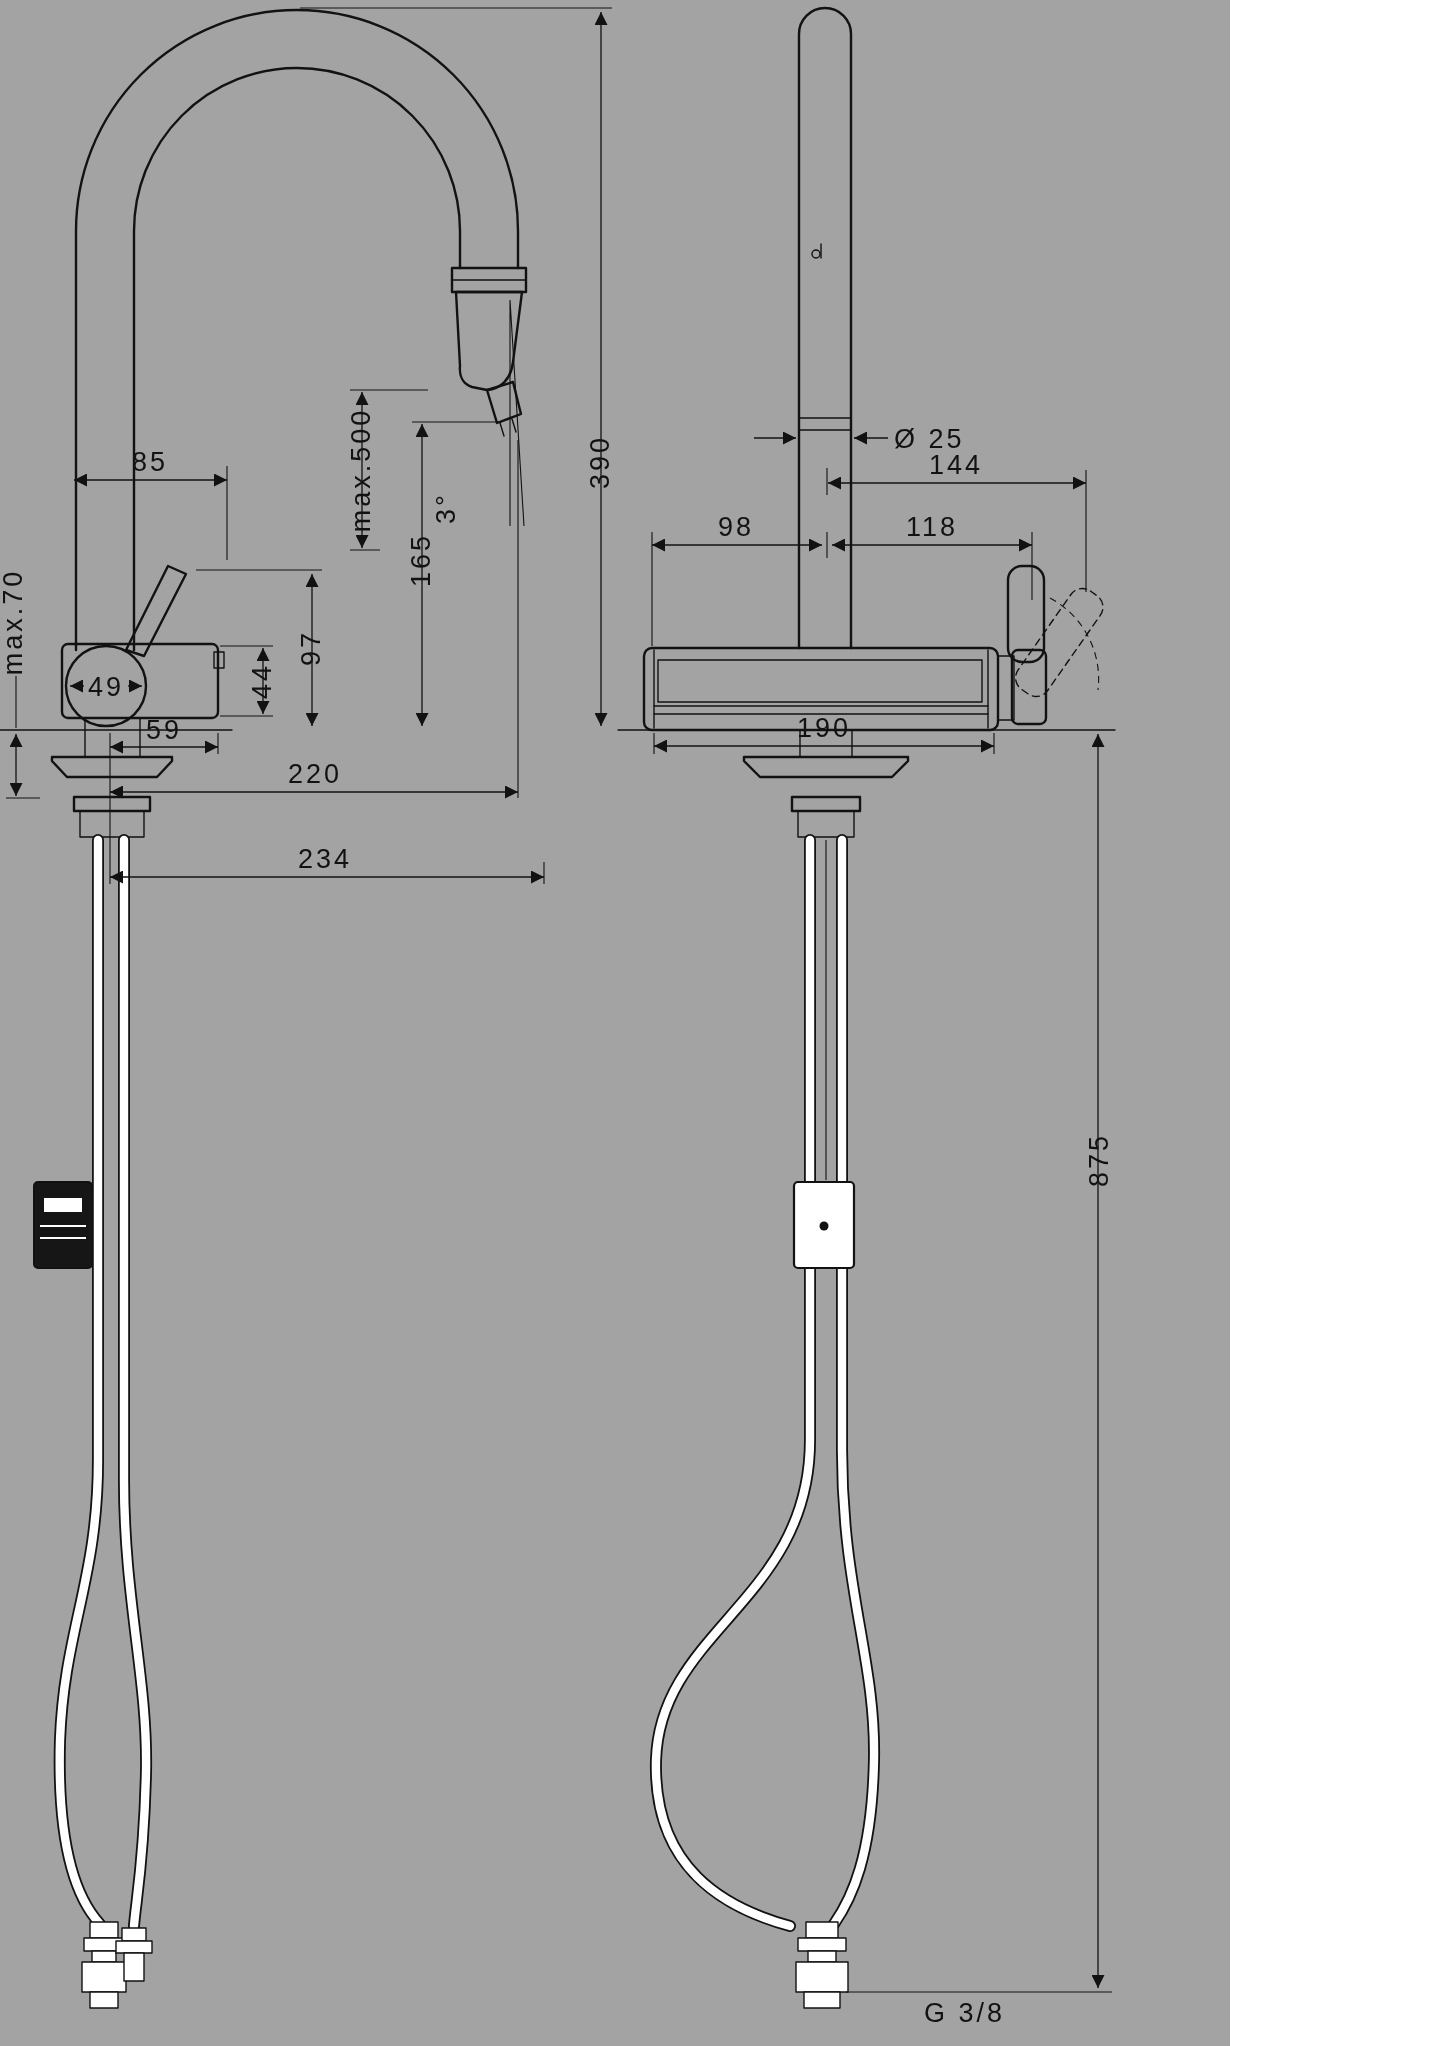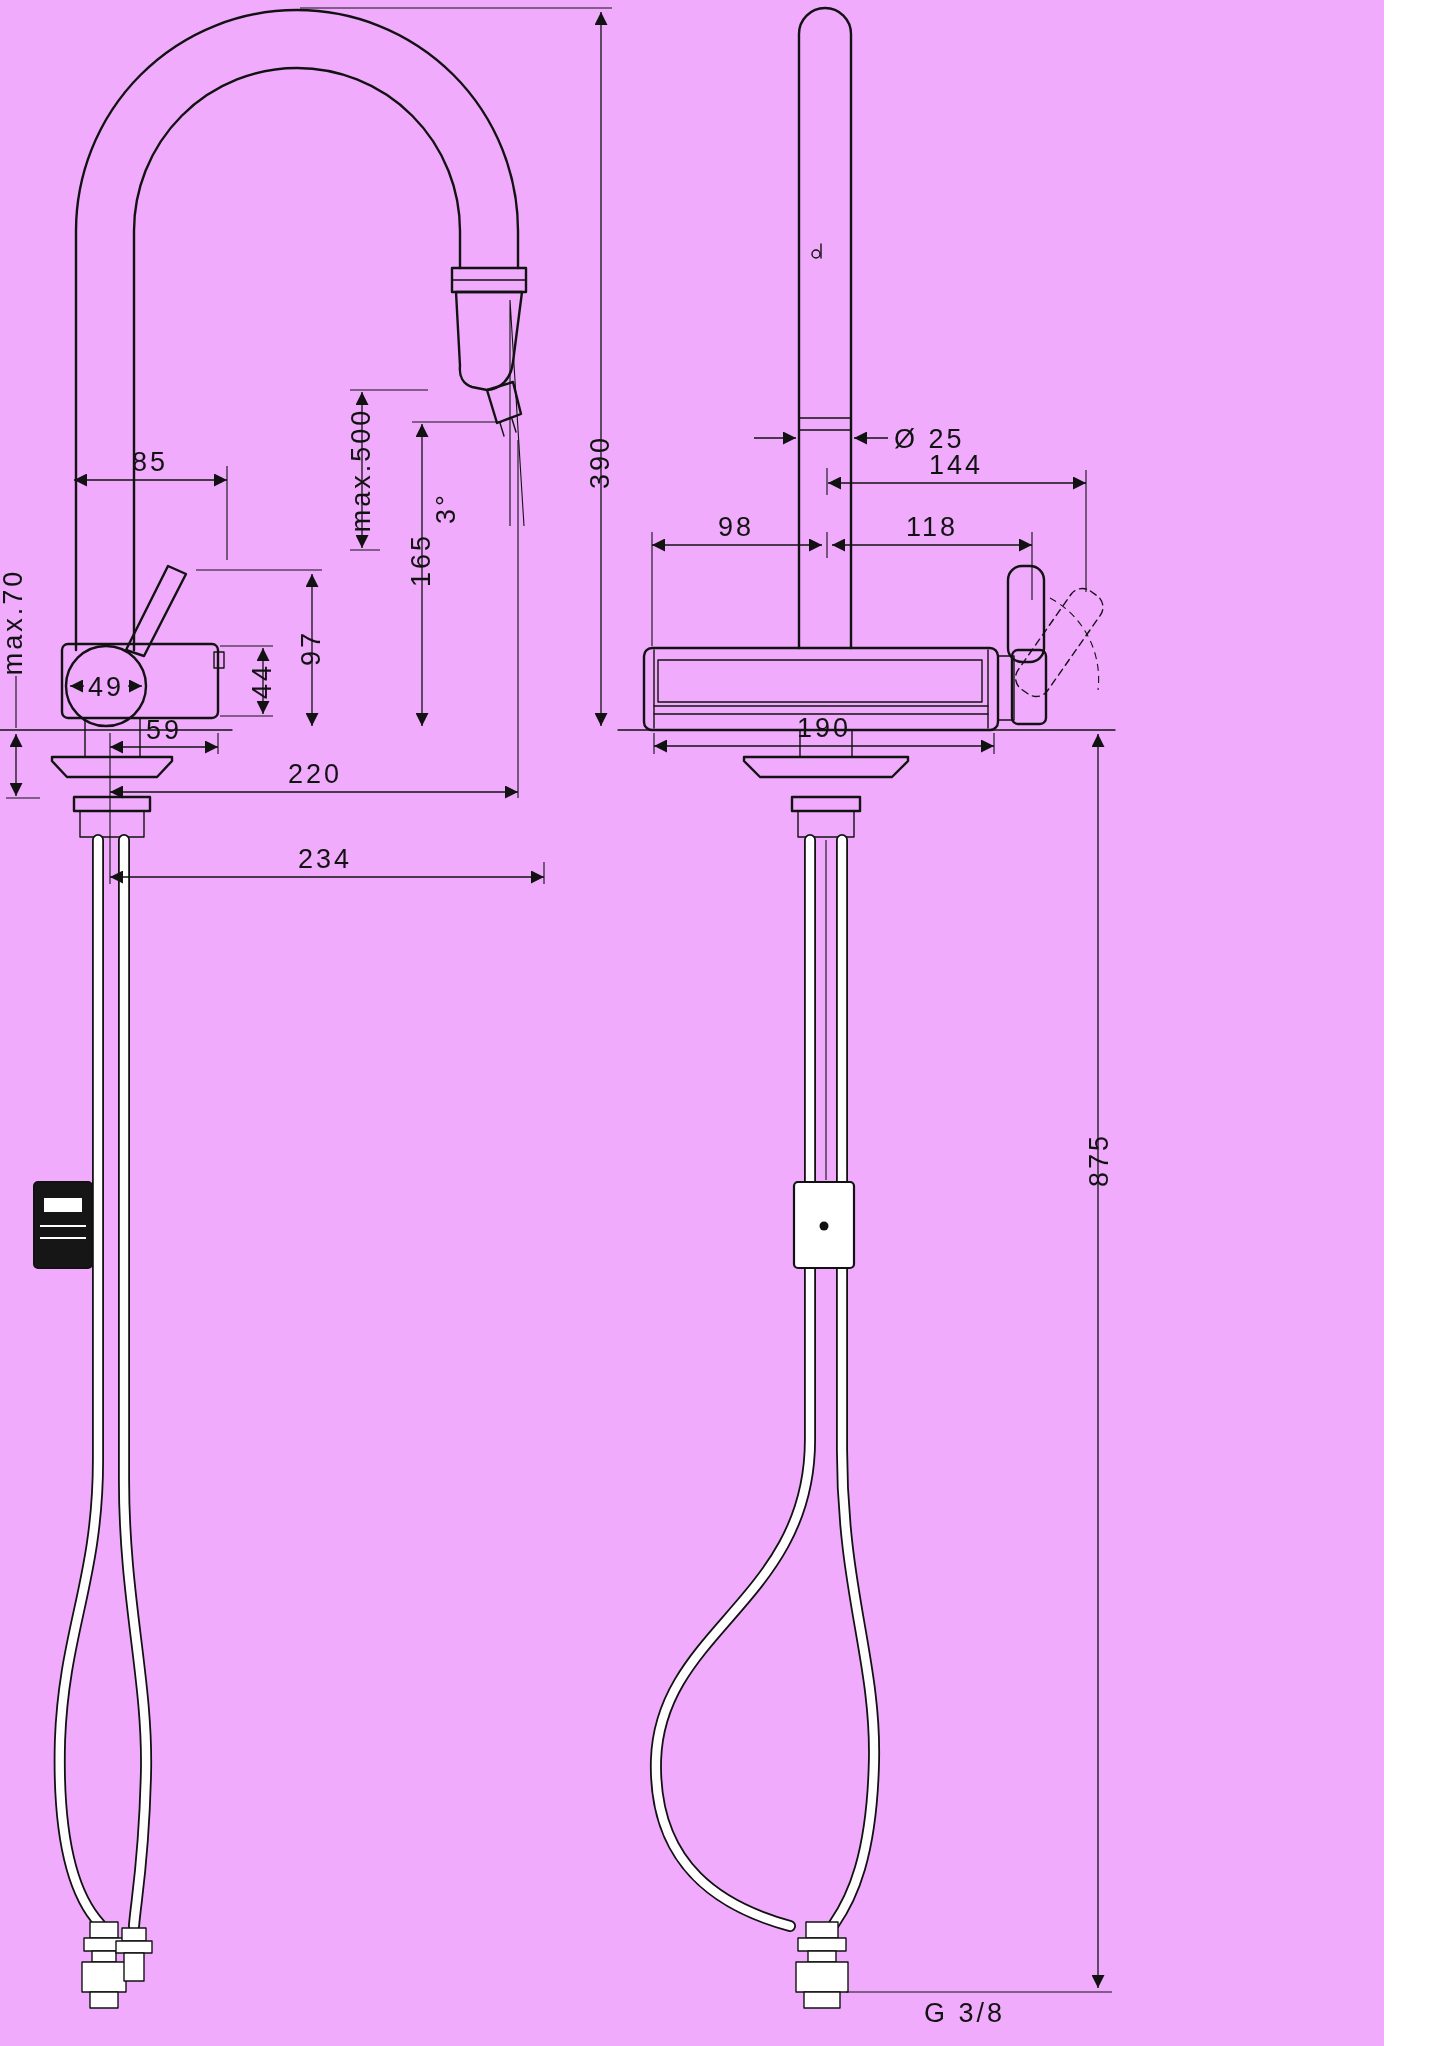--- a/index.html
+++ b/index.html
@@ -1,16 +1,16 @@
 <!DOCTYPE html>
 <html><head>
 <meta charset="utf-8">
 <style>
   html,body{margin:0;padding:0;background:#ffffff;}
-  .canvas{position:relative;width:1384px;height:2046px;background:#f0abfc;overflow:hidden;text-align:right;}
+  .canvas{position:relative;width:1230px;height:2046px;background:#a3a3a3;overflow:hidden;text-align:right;}
   svg{display:block;}
   .ol{fill:none;stroke:#121212;stroke-width:2.4;stroke-linejoin:round;stroke-linecap:round;}
   .solid{fill:#ffffff;stroke:#121212;stroke-width:2.4;stroke-linejoin:round;}
   .thin{stroke-width:1.4;}
   .dim{fill:none;stroke:#121212;stroke-width:1.3;}
   .ext{fill:none;stroke:#121212;stroke-width:1.1;}
   .hose-o{fill:none;stroke:#121212;stroke-width:12;stroke-linecap:round;}
   .hose-i{fill:none;stroke:#ffffff;stroke-width:8.4;stroke-linecap:round;}
   .dash{stroke-dasharray:7 5;}
   text{font-family:"Liberation Sans",sans-serif;font-size:27px;letter-spacing:3px;fill:#121212;}

